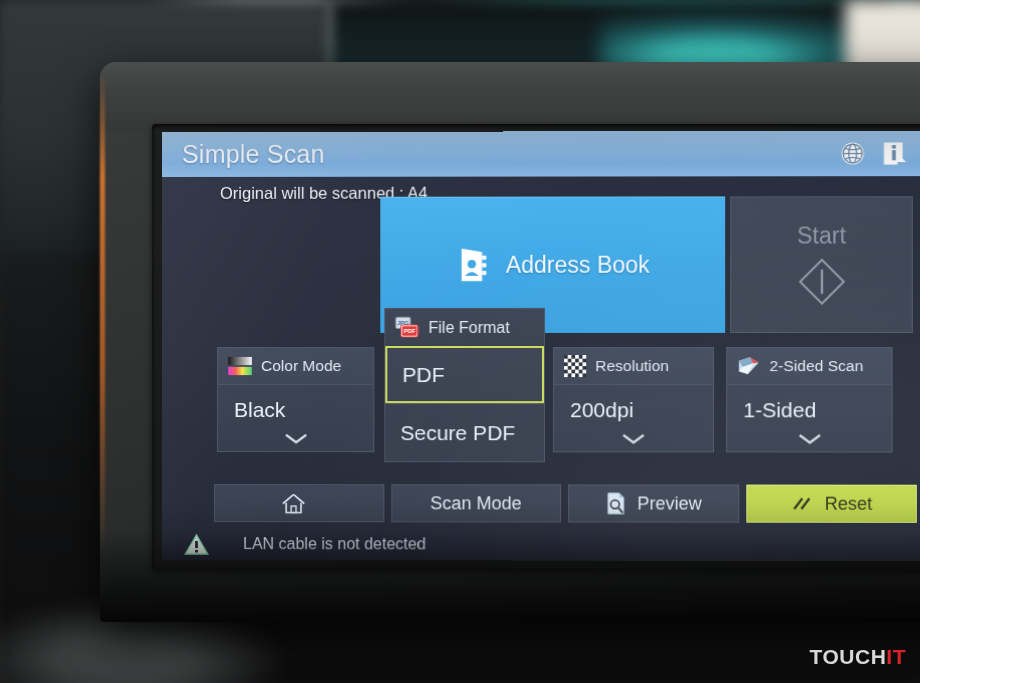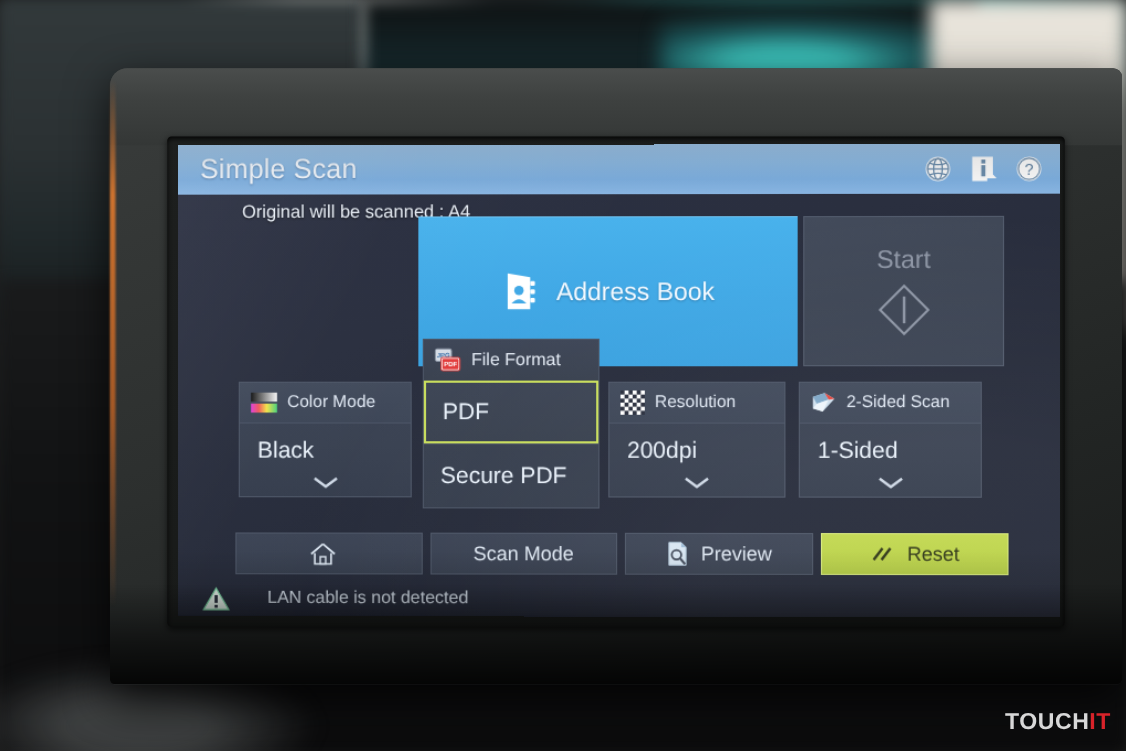--- a/index.html
+++ b/index.html
@@ -6,21 +6,21 @@
 
   html, body {
     width: 1024px; height: 683px;
     overflow: hidden;
     font-family: "Liberation Sans", sans-serif;
   }
 
   
   #photo {
     position: relative;
-    width: 1024px; height: 683px;
+    width: 920px; height: 683px;
     background: #1b1b1b;
     overflow: hidden;
     padding-left: 20px;
   }
 
   
   .bg-layer {
     position: absolute; inset: 0;
     background:
       radial-gradient(circle at 78% 6%, rgba(60,220,215,0.55) 0 9%, rgba(20,80,90,0) 26%),

